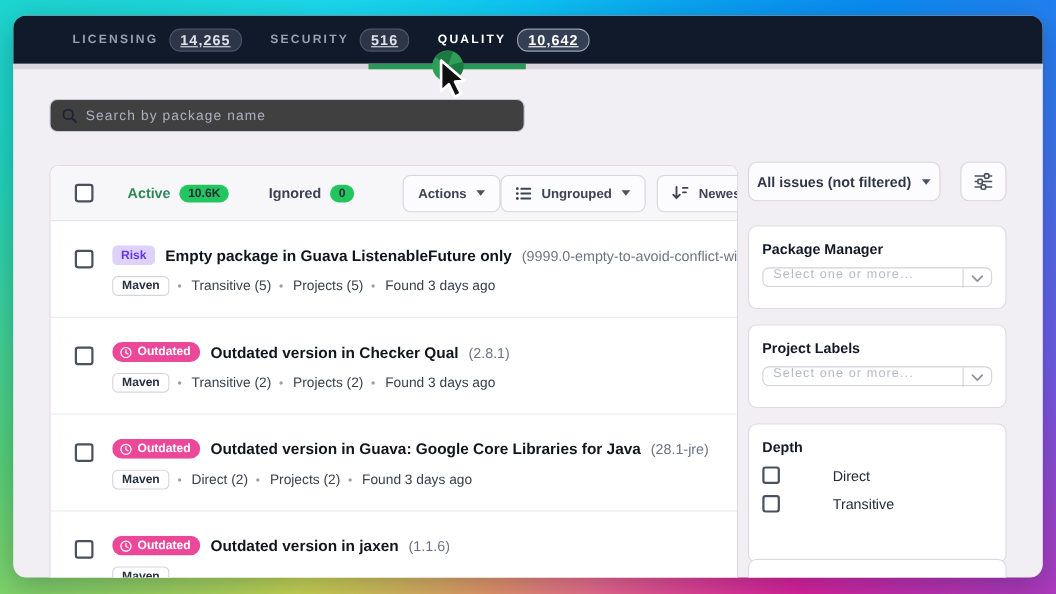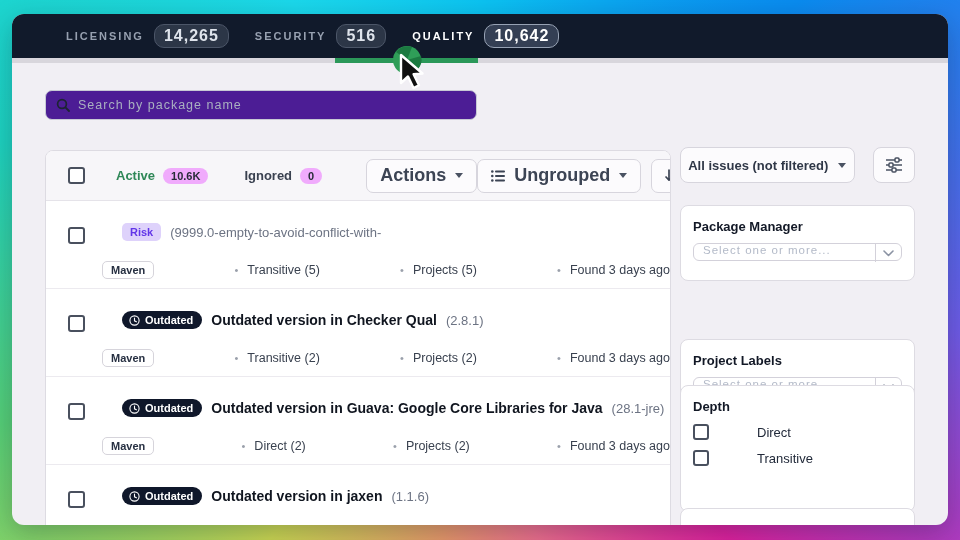--- a/index.html
+++ b/index.html
@@ -13,69 +13,69 @@
   .window { position:absolute; left:12px; top:14px; width:936px; height:511px;
     border-radius:12px; background:#f1eff4; overflow:hidden;
     box-shadow:0 8px 28px rgba(10,20,40,.28); }
 
   
   .topbar { height:44px; background:#111a2b; display:flex; align-items:center;
     padding-left:54px; gap:26px; }
   .nav-tab { display:flex; align-items:center; gap:10px; cursor:pointer; }
   .nav-label { font-size:11px; font-weight:700; letter-spacing:2px; color:#97a0b0; }
   .nav-pill { background:#2c3647; border:1px solid #4c5668; border-radius:10px;
-    padding:2px 9px; font-size:16px; font-weight:700; letter-spacing:1px; color:#dfe4ec; }
+    padding:2px 9px; font-size:13px; font-weight:700; letter-spacing:1px; color:#dfe4ec;text-decoration:underline; }
   .nav-tab.active .nav-label { color:#ffffff; }
   .nav-tab.active .nav-pill { background:#343f54; border-color:#97a2b4; color:#fff; }
   .under-strip { height:5px; background:#d8d6dc; position:relative; }
   .tab-underline { position:absolute; left:323px; top:0; width:143px; height:5px;
     background:#2b9859; }
 
   
   .click-indicator { position:absolute; left:376px; top:29px; width:46px; height:58px;
     z-index:50; pointer-events:none; }
 
   
   .search { position:absolute; left:33px; top:76px; width:432px; height:30px;
-    background:#4c1d95; border:1px solid #c7cad4; border-radius:7px;
+    background:#404040; border:1px solid #c7cad4; border-radius:7px;
     display:flex; align-items:center; padding:0 10px; gap:8px; }
   .search-ph { font-size:12.5px; letter-spacing:1px; color:#a9b0c0; }
 
   
   .list-card { position:absolute; left:33px; top:136px; width:626px; height:402px;
     background:#fff; border:1px solid #dddbe2; border-radius:8px; overflow:hidden; }
   .list-toolbar { height:50px; background:#f7f6f9; border-bottom:1px solid #e5e3e9;
     display:flex; align-items:center; padding:0 22px; }
   .cbx { width:17px; height:17px; border:2px solid #49505e; border-radius:3px;
     background:#fff; flex:0 0 auto; cursor:pointer; }
   .seg { display:flex; align-items:center; gap:8px; cursor:pointer; }
   .seg-active-label { color:#2e8757; font-weight:700; font-size:13px; }
   .seg-label { color:#3a4150; font-weight:700; font-size:13px; }
-  .count-badge { background:#f0abfc; color:#272c38; font-size:11px; font-weight:700;
+  .count-badge { background:#22c55e; color:#272c38; font-size:11px; font-weight:700;
     padding:2px 8px; border-radius:9px; }
   .tb-btn { height:34px; border:1px solid #d7d5dd; border-radius:7px; background:#fcfbfd;
-    color:#3c4454; font-size:18px; font-weight:700; display:inline-flex; gap:9px;
+    color:#3c4454; font-size:12px; font-weight:700; display:inline-flex; gap:9px;
     align-items:center; padding:0 13px; cursor:pointer; }
   .caret { width:0; height:0; border-left:4.5px solid transparent;
     border-right:4.5px solid transparent; border-top:5px solid #4a5262; }
 
   
   .row { height:88px; border-bottom:1px solid #eceaef; position:relative;
     padding:22px 0 0 56px; }
   .row .cbx { position:absolute; left:22px; top:26px; }
   .title-line { display:flex; align-items:center; gap:9px; white-space:nowrap;
-    overflow:hidden;margin-left:20px; }
+    overflow:hidden; }
   .badge-risk { background:#ded2fb; color:#6236e8; font-size:11px; font-weight:700;
     padding:3px 8px; border-radius:5px; flex:0 0 auto; }
-  .badge-outdated { background:#0f172a; color:#fff; font-size:11px; font-weight:700;
+  .badge-outdated { background:#ec4899; color:#fff; font-size:11px; font-weight:700;
     padding:3px 9px 3px 7px; border-radius:11px; display:inline-flex; align-items:center;
     gap:5px; flex:0 0 auto; }
   .row-title { font-size:14px; font-weight:700; color:#10151f; flex:0 0 auto; }
   .row-version { font-size:13px; color:#6c7383; flex:0 0 auto; }
-  .meta-line { display:flex; align-items:center; margin-top:20px; gap:7px;justify-content:space-between; }
+  .meta-line { display:flex; align-items:center; margin-top:10px; gap:7px; }
   .pm-tag { border:1px solid #d6d4db; border-radius:5px; padding:2px 8px;
     font-size:11px; font-weight:700; color:#273042; background:#fff; }
   .meta-item { font-size:12.5px; color:#39414f; }
   .meta-item::before { content:"•"; color:#9aa0ab; font-size:11px; margin-right:9px; }
 
   
   .scope-row { position:absolute; left:668px; top:133px; width:235px; display:flex;
     gap:18px; }
   .scope-btn { width:181px; height:36px; background:#fcfbfd; border:1px solid #d7d5dd;
     border-radius:8px; display:flex; align-items:center; justify-content:center;
@@ -171,20 +171,21 @@
           </svg>
           <span>Newest</span>
 
         </div>
       </div>
 
       <div class="row">
         <div class="cbx"></div>
         <div class="title-line">
           <span class="badge-risk">Risk</span>
+          <span class="row-title">Empty package in Guava ListenableFuture only</span>
           <span class="row-version">(9999.0-empty-to-avoid-conflict-with-</span>
         </div>
         <div class="meta-line">
           <span class="pm-tag">Maven</span>
           <span class="meta-item">Transitive (5)</span>
           <span class="meta-item">Projects (5)</span>
           <span class="meta-item">Found 3 days ago</span>
         </div>
       </div>
 
@@ -271,21 +272,21 @@
       <div class="fselect">
         <span class="fselect-ph">Select one or more...</span>
         <span class="fselect-chev">
           <svg width="11" height="7" viewBox="0 0 11 7">
               <path d="M1 1 L5.5 5.5 L10 1" fill="none" stroke="#8b93a3" stroke-width="1.6" stroke-linecap="round" stroke-linejoin="round"></path>
             </svg>
         </span>
       </div>
     </div>
 
-    <div class="fcard" style="top:281px; height:76px;margin-top:44px;">
+    <div class="fcard" style="top:281px; height:76px;">
       <div class="fcard-label">Project Labels</div>
       <div class="fselect">
         <span class="fselect-ph">Select one or more...</span>
         <span class="fselect-chev">
           <svg width="11" height="7" viewBox="0 0 11 7">
               <path d="M1 1 L5.5 5.5 L10 1" fill="none" stroke="#8b93a3" stroke-width="1.6" stroke-linecap="round" stroke-linejoin="round"></path>
             </svg>
         </span>
       </div>
     </div>

